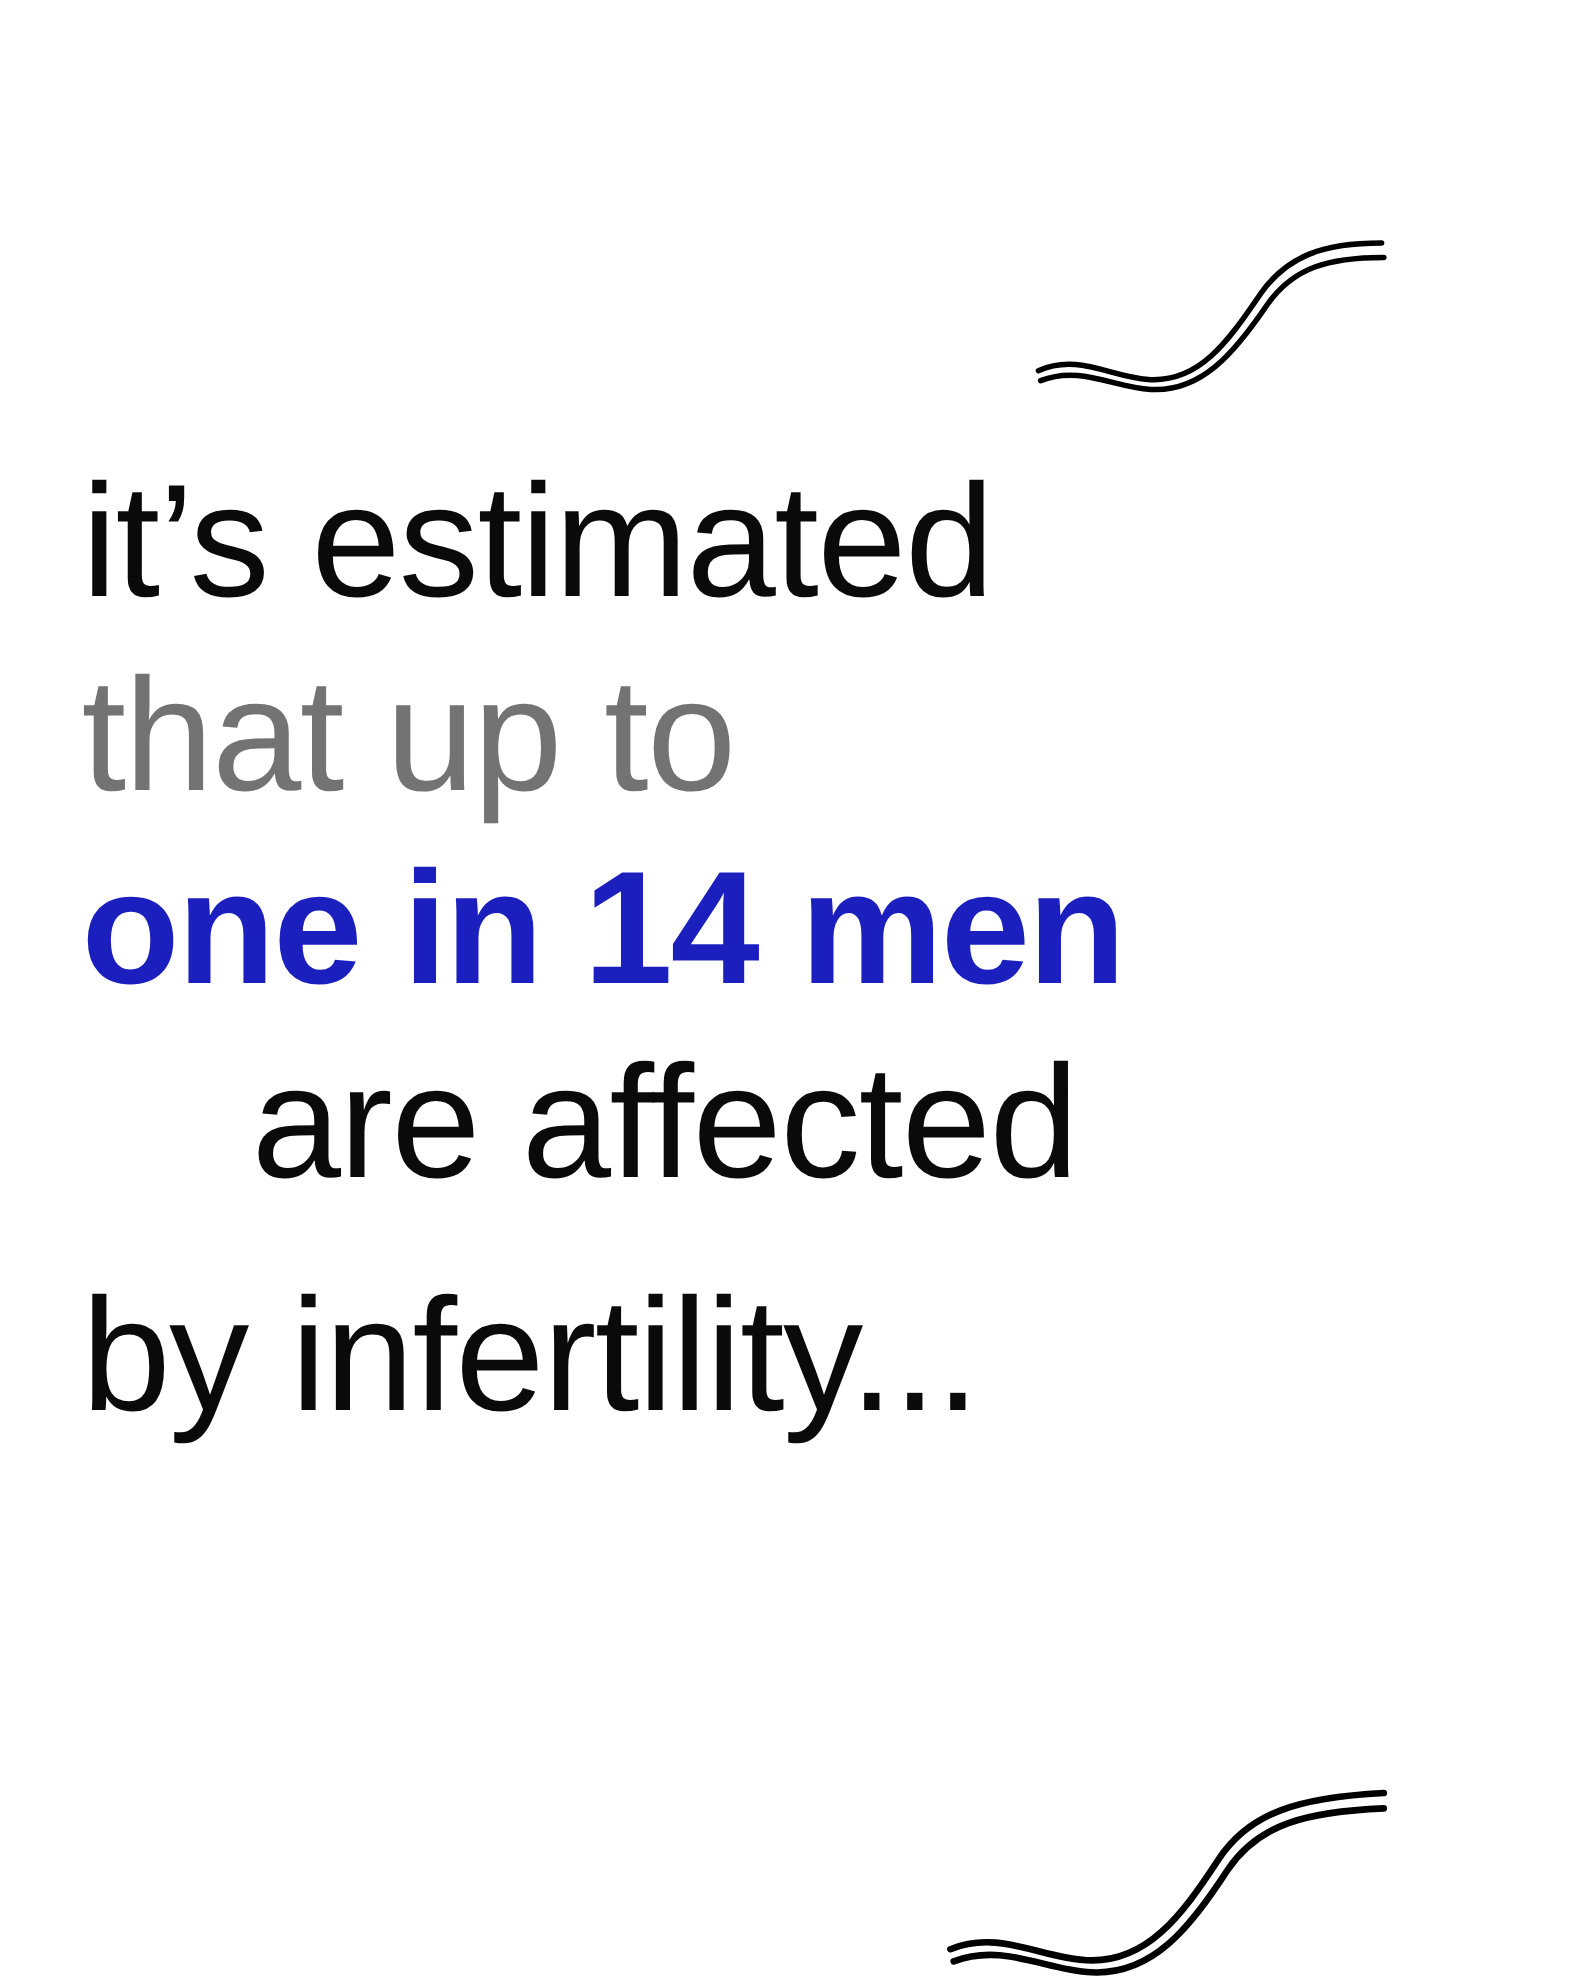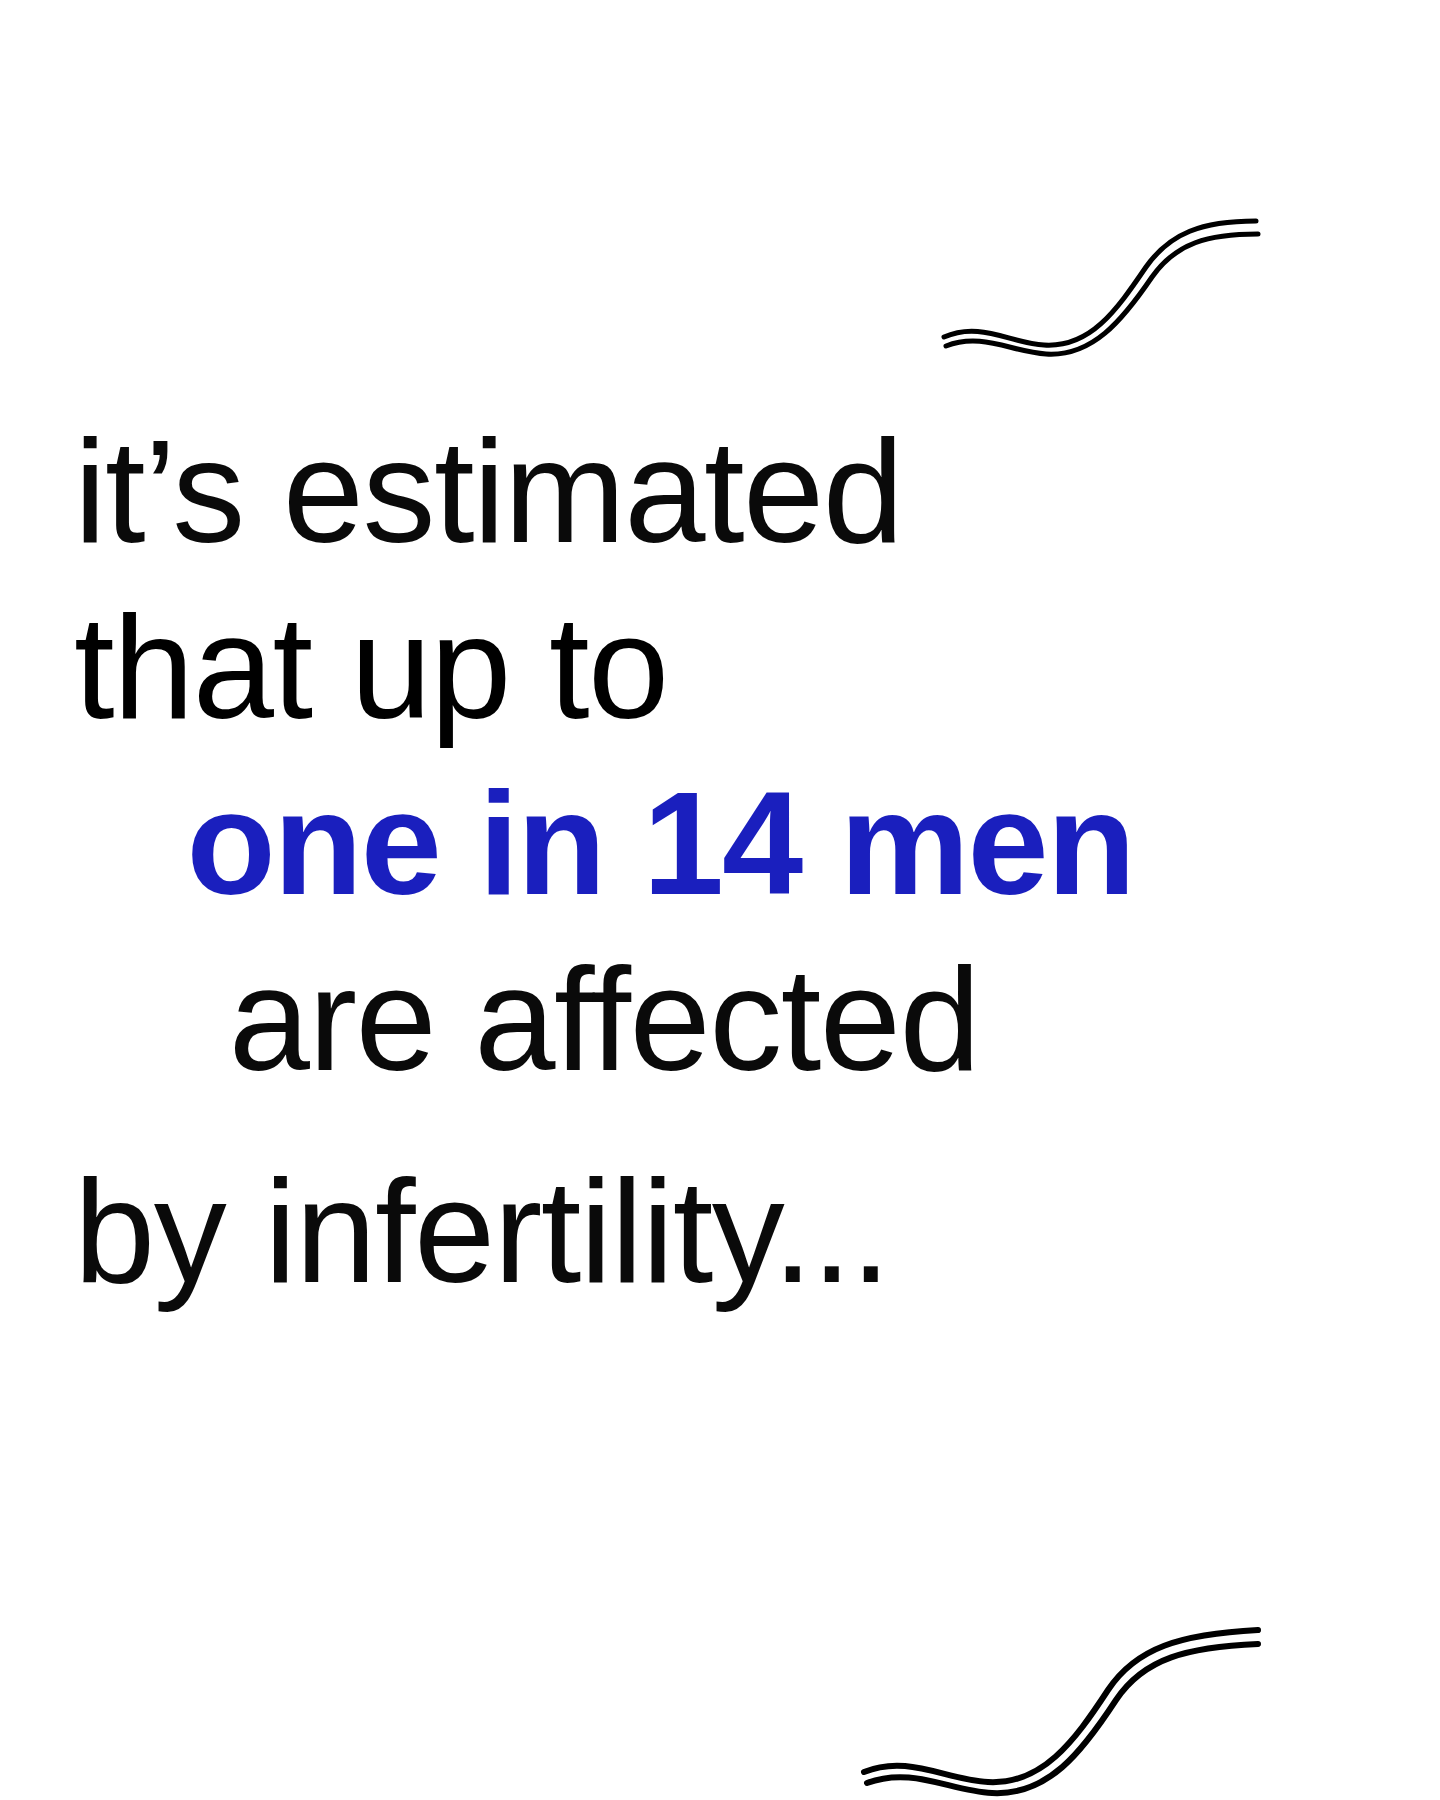--- a/index.html
+++ b/index.html
@@ -57,21 +57,20 @@
     line-height: 176px;
     font-weight: 400;
     letter-spacing: -1.5px;
     color: #0a0a0a;
     white-space: nowrap;
   }
   .hl-line.accent {
     color: #1a1fbe;
     font-weight: 700;
     letter-spacing: -2px;
-    text-align: right;
   }
 </style>
 </head>
 <body>
 
 <div id="canvas" style="background: rgb(255, 255, 255);">
 
   <div class="squiggle" id="squiggle-top">
     <svg viewBox="0 0 320 160" preserveAspectRatio="none">
       <path d="M 4 122 C 40 106, 70 128, 104 130 C 150 133, 176 96, 206 52 C 230 18, 262 6, 316 6" stroke-width="5" stroke="#000000"></path>
@@ -81,19 +80,19 @@
 
   <div class="squiggle" id="squiggle-bottom">
     <svg viewBox="0 0 400 190" preserveAspectRatio="none">
       <path d="M 4 152 C 48 134, 86 160, 128 162 C 182 165, 214 122, 248 70 C 276 28, 320 14, 398 10" stroke-width="6" stroke="#000000"></path>
       <path d="M 7 163 C 52 146, 90 171, 132 173 C 188 176, 222 132, 256 80 C 284 38, 328 27, 398 24" stroke-width="6" stroke="#000000"></path>
     </svg>
   </div>
 
   <div id="headline">
     <div class="hl-line" style="color: rgb(10, 10, 10);">it’s estimated</div>
-    <div class="hl-line" style="color: #000000;">that up to</div>
+    <div class="hl-line" style="color: #737373;">that up to</div>
     <div class="hl-line accent" style="color: rgb(26, 31, 190);">one in 14 men</div>
     <div class="hl-line" style="color: rgb(10, 10, 10); text-align: center;">are affected</div>
     <div class="hl-line" style="color: rgb(10, 10, 10); margin-top: 36px;">by infertility...</div>
   </div>
 
 </div>
 
 </body></html>

